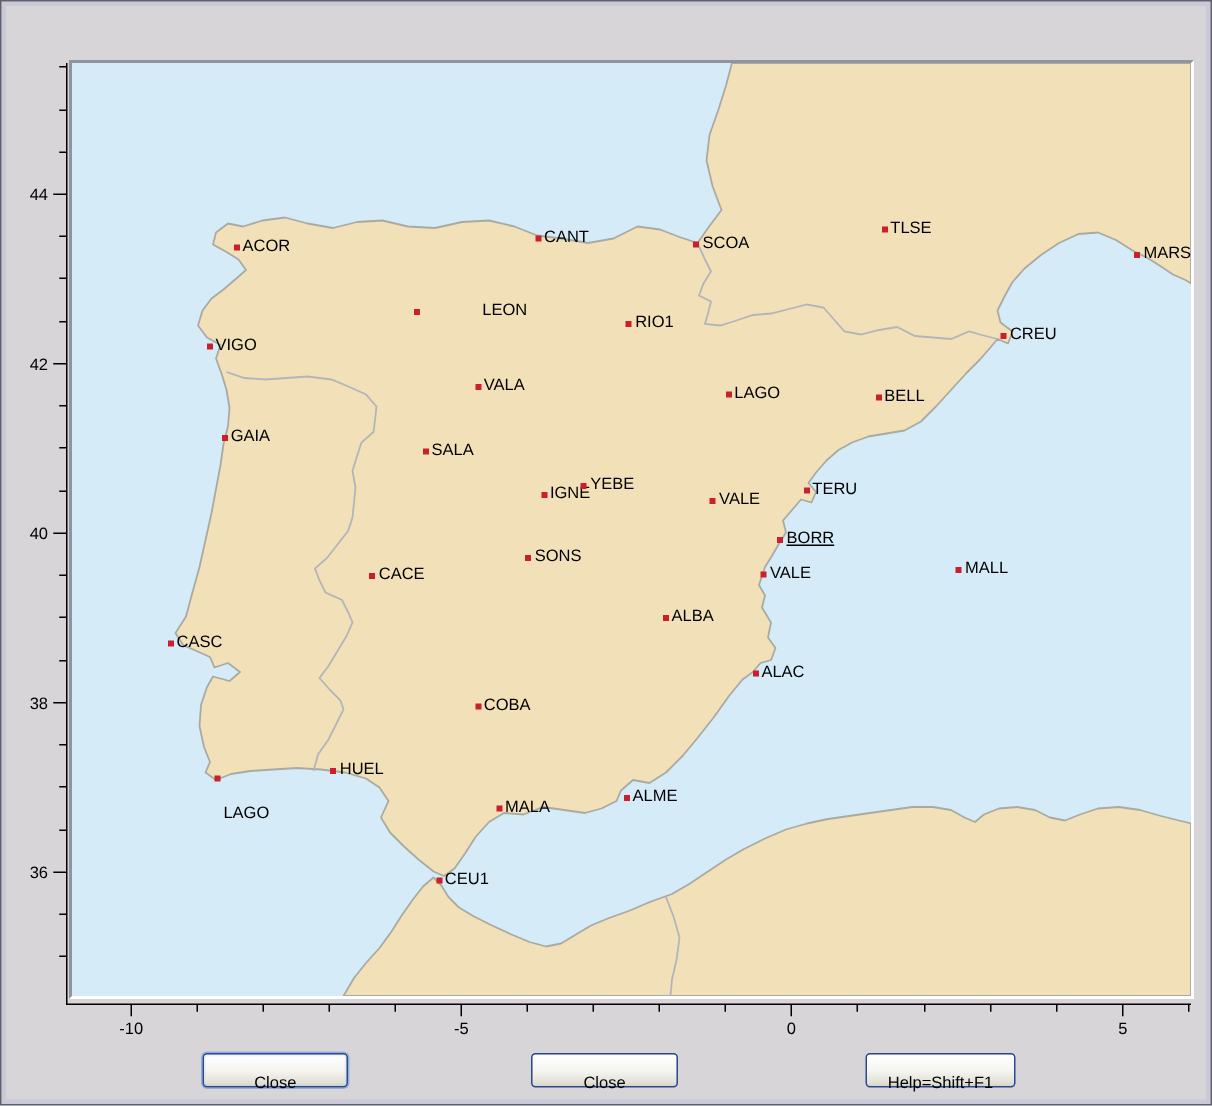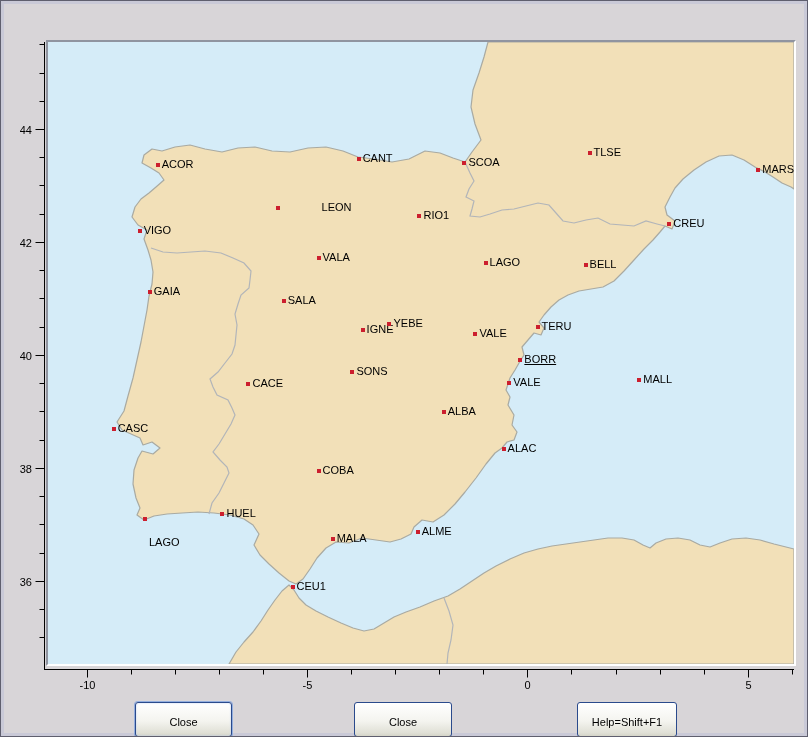--- a/index.html
+++ b/index.html
@@ -23,21 +23,21 @@
   
   .plot-frame{position:absolute;left:45px;top:39px;width:750px;height:626px;box-sizing:border-box;
               border-top:2px solid #9094a0;border-left:2px solid #9094a0;
               border-right:2px solid #ffffff;border-bottom:2px solid #ffffff;background:#d5ecf8;}
   .map-svg{position:absolute;left:47px;top:41px;width:746px;height:622px;}
   .axes-svg{position:absolute;left:0;top:0;width:808px;height:737px;pointer-events:none;}
   .marker-layer{position:absolute;left:0;top:0;width:808px;height:737px;pointer-events:none;}
   .mp-marker{position:absolute;width:4px;height:4px;}
   .mp-label{position:absolute;font-size:11px;line-height:13px;color:#000;white-space:nowrap;}
   
-  .px-btn{position:absolute;top:701px;height:35px;box-sizing:border-box;border-radius:3px;
+  .px-btn{position:absolute;top:701px;height:23px;box-sizing:border-box;border-radius:3px;
           background:linear-gradient(to bottom,#ffffff 0%,#f4f4ef 55%,#e0e0d6 90%,#d4d4c8 100%);
           border:1px solid #2a4a8c;font-size:11px;color:#000;text-align:center;line-height:19px;
           font-family:"Liberation Sans",sans-serif;padding:10px;cursor:default;}
   .px-btn.default-btn{box-shadow:0 0 0 1px #93aede, inset 0 0 2px #b9cdf2;}
   .tick-label{font-size:11px;fill:#000;font-family:"Liberation Sans",sans-serif;}
 </style>
 </head>
 <body>
 
 <div class="window">

